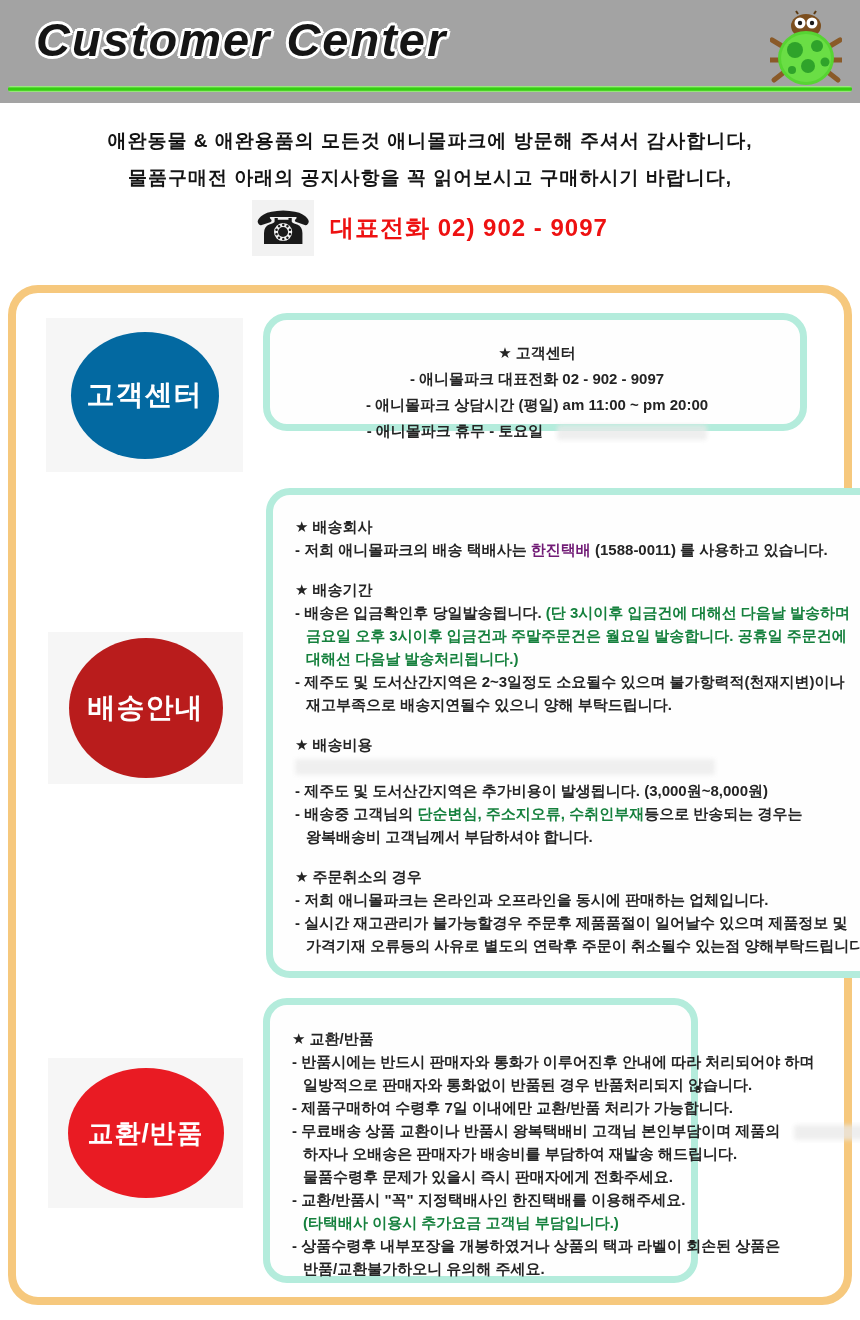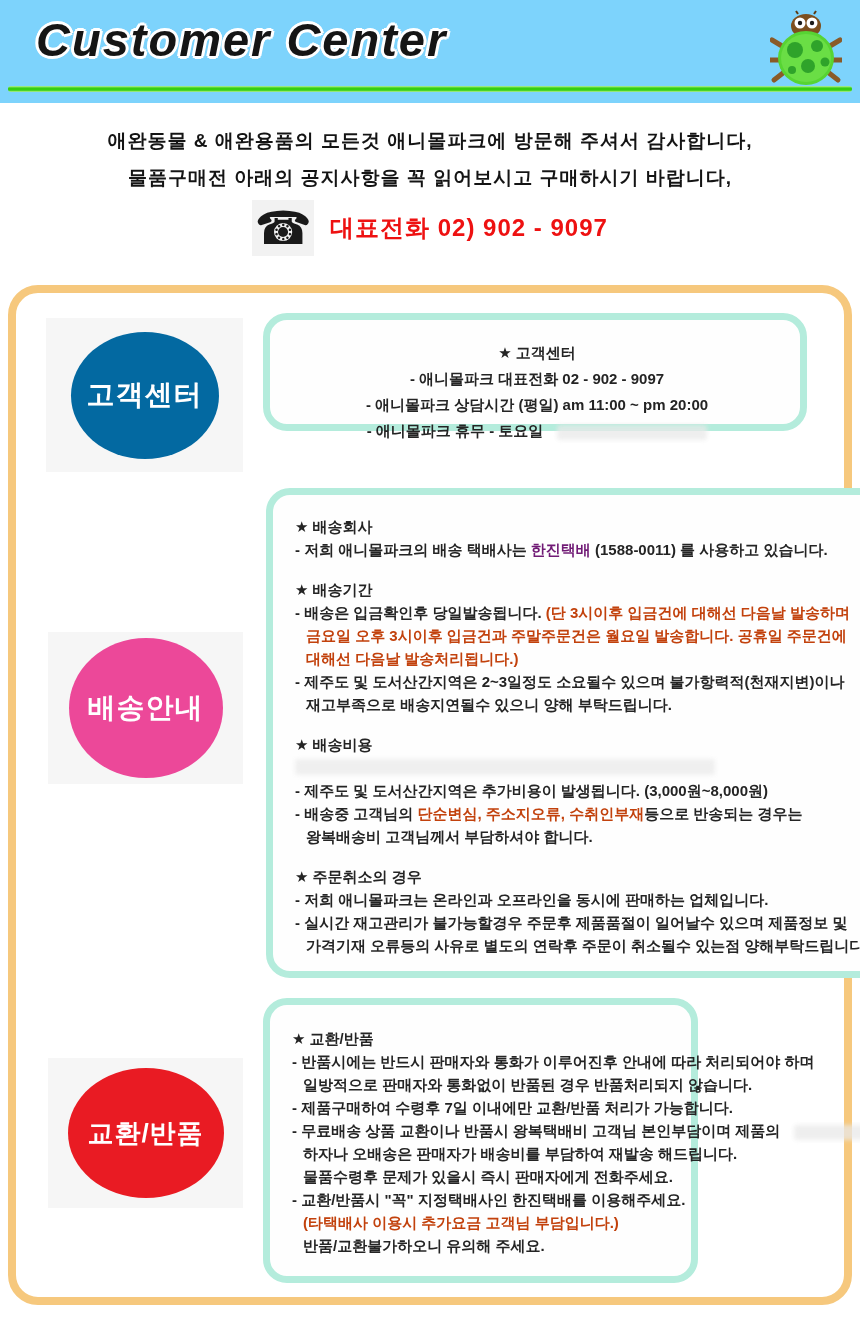--- a/index.html
+++ b/index.html
@@ -1,21 +1,21 @@
 <!DOCTYPE html>
 <html><head>
 <meta charset="utf-8">
 <style>
   html,body{margin:0;padding:0;}
   body{
     width:860px;height:1320px;position:relative;background:#ffffff;
     font-family:"Liberation Sans","DejaVu Sans",sans-serif;overflow:hidden;
   }
   
-  .header{position:absolute;left:0;top:0;width:860px;height:103px;background:#7dd3fc;}
+  .header{position:absolute;left:0;top:0;width:860px;height:103px;background:#a3a3a3;}
   .page-title{
     position:absolute;left:36px;top:12px;font-size:47px;font-weight:bold;font-style:italic;
     color:#151515;letter-spacing:2px;
     text-shadow:-2px -2px 0 #fff,2px -2px 0 #fff,-2px 2px 0 #fff,2px 2px 0 #fff,
                  0 -3px 0 #fff,0 3px 0 #fff,-3px 0 0 #fff,3px 0 0 #fff;
     white-space:nowrap;
   }
   .green-line{position:absolute;left:8px;top:86px;width:844px;height:6px;
     background:linear-gradient(#b9f0a0,#35cf10 35%,#35cf10 70%,#b9f0a0);border-radius:3px;}
   .ladybug{position:absolute;left:770px;top:10px;}
@@ -33,21 +33,21 @@
     border:8px solid #F6C87D;border-radius:30px;background:#fff;}
   .graypatch{position:absolute;background:#f6f6f6;display:flex;align-items:center;justify-content:center;}
   .badge{display:flex;align-items:center;justify-content:center;border-radius:50%;
     color:#fff;font-weight:bold;font-size:28px;letter-spacing:1px;white-space:nowrap;}
   .mintbox{position:absolute;border:7px solid #B4ECDC;border-radius:24px;background:#fefefe;
     box-sizing:border-box;padding:20px 18px 10px 22px;}
   .tline{font-size:15px;font-weight:bold;color:#242424;line-height:23px;white-space:nowrap;}
   .box-1 .tline{line-height:26px;}
   .tline.ind{padding-left:11px;}
   .tline.gap{height:17px;}
-  .c-red{color:#c2410c;} .c-blue{color:#701a75;}
+  .c-red{color:#15803d;} .c-blue{color:#701a75;}
   .redact{display:inline-block;vertical-align:middle;height:15px;border-radius:3px;
     background:#e9e9e9;filter:blur(2px);opacity:.75;margin-left:14px;}
   .redact-line{height:16px;margin:3px 0 4px 0;border-radius:3px;background:#ececec;
     filter:blur(2px);opacity:.8;}
 </style>
 </head>
 <body>
 
 <div class="header">
   <div class="page-title">Customer Center</div>
@@ -97,21 +97,21 @@
     <div class="badge" style="width:148px;height:127px;background:#0369a1;">고객센터</div>
   </div>
   <div class="mintbox box-1" style="left:247px;top:20px;width:544px;height:118px;text-align:center;">
       <div class="tline"><span>★ 고객센터</span></div>
       <div class="tline"><span>- 애니몰파크 대표전화  02 - 902 - 9097</span></div>
       <div class="tline"><span>- 애니몰파크 상담시간 (평일) am 11:00 ~ pm 20:00</span></div>
       <div class="tline"><span>- 애니몰파크 휴무 -  토요일</span><span class="redact" style="width: 150px;"></span></div>
     </div>
 
   <div class="graypatch" style="left:32px;top:339px;width:195px;height:152px;">
-    <div class="badge" style="width:154px;height:140px;background:#ec4899;">배송안내</div>
+    <div class="badge" style="width:154px;height:140px;background:#b91c1c;">배송안내</div>
   </div>
   <div class="mintbox box-2" style="left:250px;top:195px;width:620px;height:490px;">
       <div class="tline"><span>★ 배송회사</span></div>
       <div class="tline"><span>- 저희 애니몰파크의 배송 택배사는 </span><span class="c-blue">한진택배</span><span> (1588-0011) 를 사용하고 있습니다.</span></div>
       <div class="tline gap"></div>
       <div class="tline"><span>★ 배송기간</span></div>
       <div class="tline"><span>- 배송은 입금확인후 당일발송됩니다. </span><span class="c-red">(단 3시이후 입금건에 대해선 다음날 발송하며</span></div>
       <div class="tline ind"><span class="c-red">금요일 오후 3시이후 입금건과 주말주문건은 월요일 발송합니다. 공휴일 주문건에</span></div>
       <div class="tline ind"><span class="c-red">대해선 다음날 발송처리됩니다.)</span></div>
       <div class="tline"><span>- 제주도 및 도서산간지역은 2~3일정도 소요될수 있으며 불가항력적(천재지변)이나</span></div>
@@ -135,16 +135,17 @@
   <div class="mintbox box-3" style="left:247px;top:705px;width:435px;height:285px;padding-top:22px;">
       <div class="tline"><span>★ 교환/반품</span></div>
       <div class="tline"><span>- 반품시에는 반드시 판매자와 통화가 이루어진후 안내에 따라 처리되어야 하며</span></div>
       <div class="tline ind"><span>일방적으로 판매자와 통화없이 반품된 경우 반품처리되지 않습니다.</span></div>
       <div class="tline"><span>- 제품구매하여 수령후 7일 이내에만 교환/반품 처리가 가능합니다.</span></div>
       <div class="tline"><span>- 무료배송 상품 교환이나 반품시 왕복택배비 고객님 본인부담이며 제품의</span><span class="redact" style="width: 95px;"></span></div>
       <div class="tline ind"><span>하자나 오배송은 판매자가 배송비를 부담하여 재발송 해드립니다.</span></div>
       <div class="tline ind"><span>물품수령후 문제가 있을시 즉시 판매자에게 전화주세요.</span></div>
       <div class="tline"><span>- 교환/반품시  "꼭"  지정택배사인 한진택배를 이용해주세요.</span></div>
       <div class="tline ind"><span class="c-red">(타택배사 이용시 추가요금 고객님 부담입니다.)</span></div>
+      <div class="tline"><span>- 상품수령후 내부포장을 개봉하였거나 상품의 택과 라벨이 회손된 상품은</span></div>
       <div class="tline ind"><span>반품/교환불가하오니 유의해 주세요.</span></div>
     </div>
 
 </div>
 
 </body></html>

